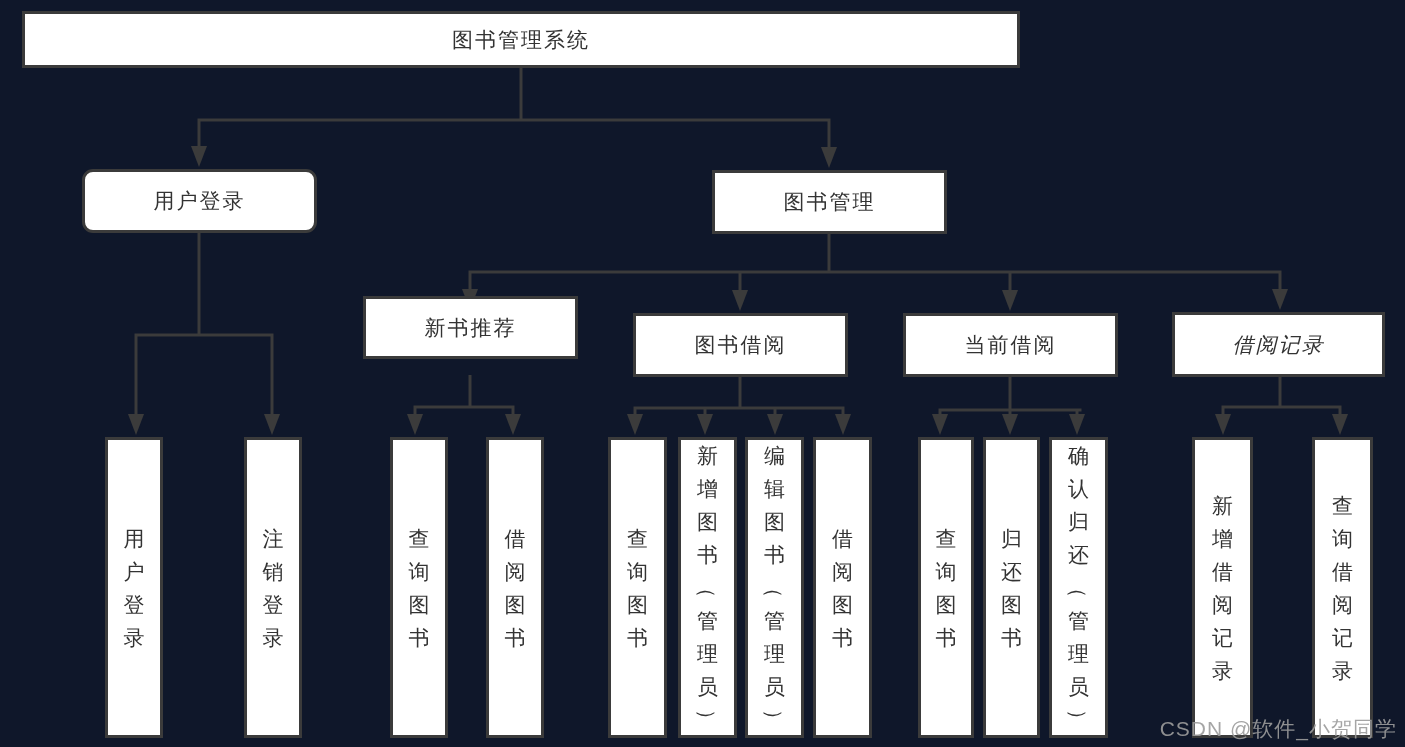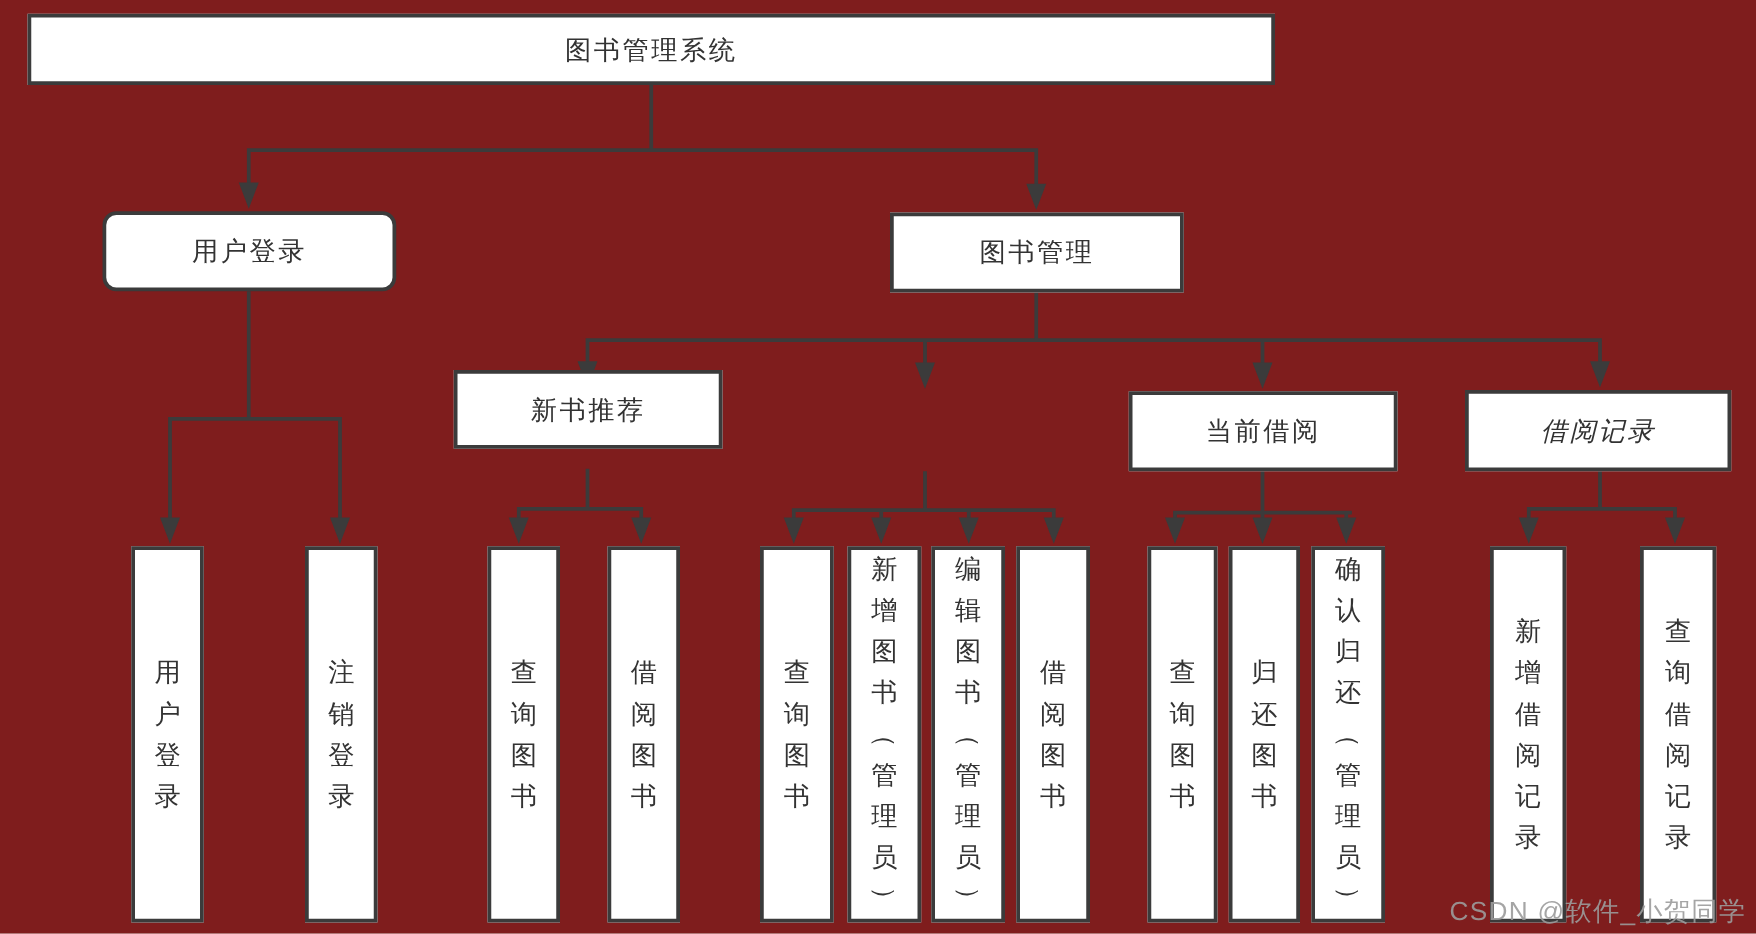--- a/index.html
+++ b/index.html
@@ -1,17 +1,17 @@
 <!DOCTYPE html>
 <html><head>
 <meta charset="utf-8">
 <style>
   html,body{margin:0;padding:0;background:#ffffff;}
   .stage{
-    position:relative;width:1405px;height:747px;background:#7f1d1d;
+    position:relative;width:1405px;height:747px;background:#0f172a;
     font-family:"Liberation Sans","DejaVu Sans",sans-serif;color:#333333;overflow:hidden;
   }
   .wires{position:absolute;left:0;top:0;width:1405px;height:747px;}
   .node{
     position:absolute;box-sizing:border-box;border:3px solid #3b3b3b;background:#ffffff;
     display:flex;align-items:center;justify-content:center;z-index:2;
   }
   .h-label{font-size:21px;letter-spacing:2px;color:#333333;white-space:nowrap;}
   .v-node{flex-direction:column;}
   .v-node .ch{
@@ -75,20 +75,23 @@
   <div class="node" style="left:82px;top:169px;width:235px;height:64px;border-radius:11px;">
     <span class="h-label">用户登录</span>
   </div>
   <div class="node" style="left:712px;top:170px;width:235px;height:64px;">
     <span class="h-label">图书管理</span>
   </div>
 
   <div class="node" style="left:363px;top:296px;width:215px;height:63px;">
     <span class="h-label">新书推荐</span>
   </div>
+  <div class="node" style="left:633px;top:313px;width:215px;height:64px;">
+    <span class="h-label">图书借阅</span>
+  </div>
   <div class="node" style="left:903px;top:313px;width:215px;height:64px;text-align:center;">
     <span class="h-label">当前借阅</span>
   </div>
   <div class="node" style="left:1172px;top:312px;width:213px;height:65px;font-style:italic;">
     <span class="h-label">借阅记录</span>
   </div>
 
   <div class="node v-node" style="left:105px;top:437px;width:58px;height:301px;">
       <span class="ch">用</span>
       <span class="ch">户</span>

